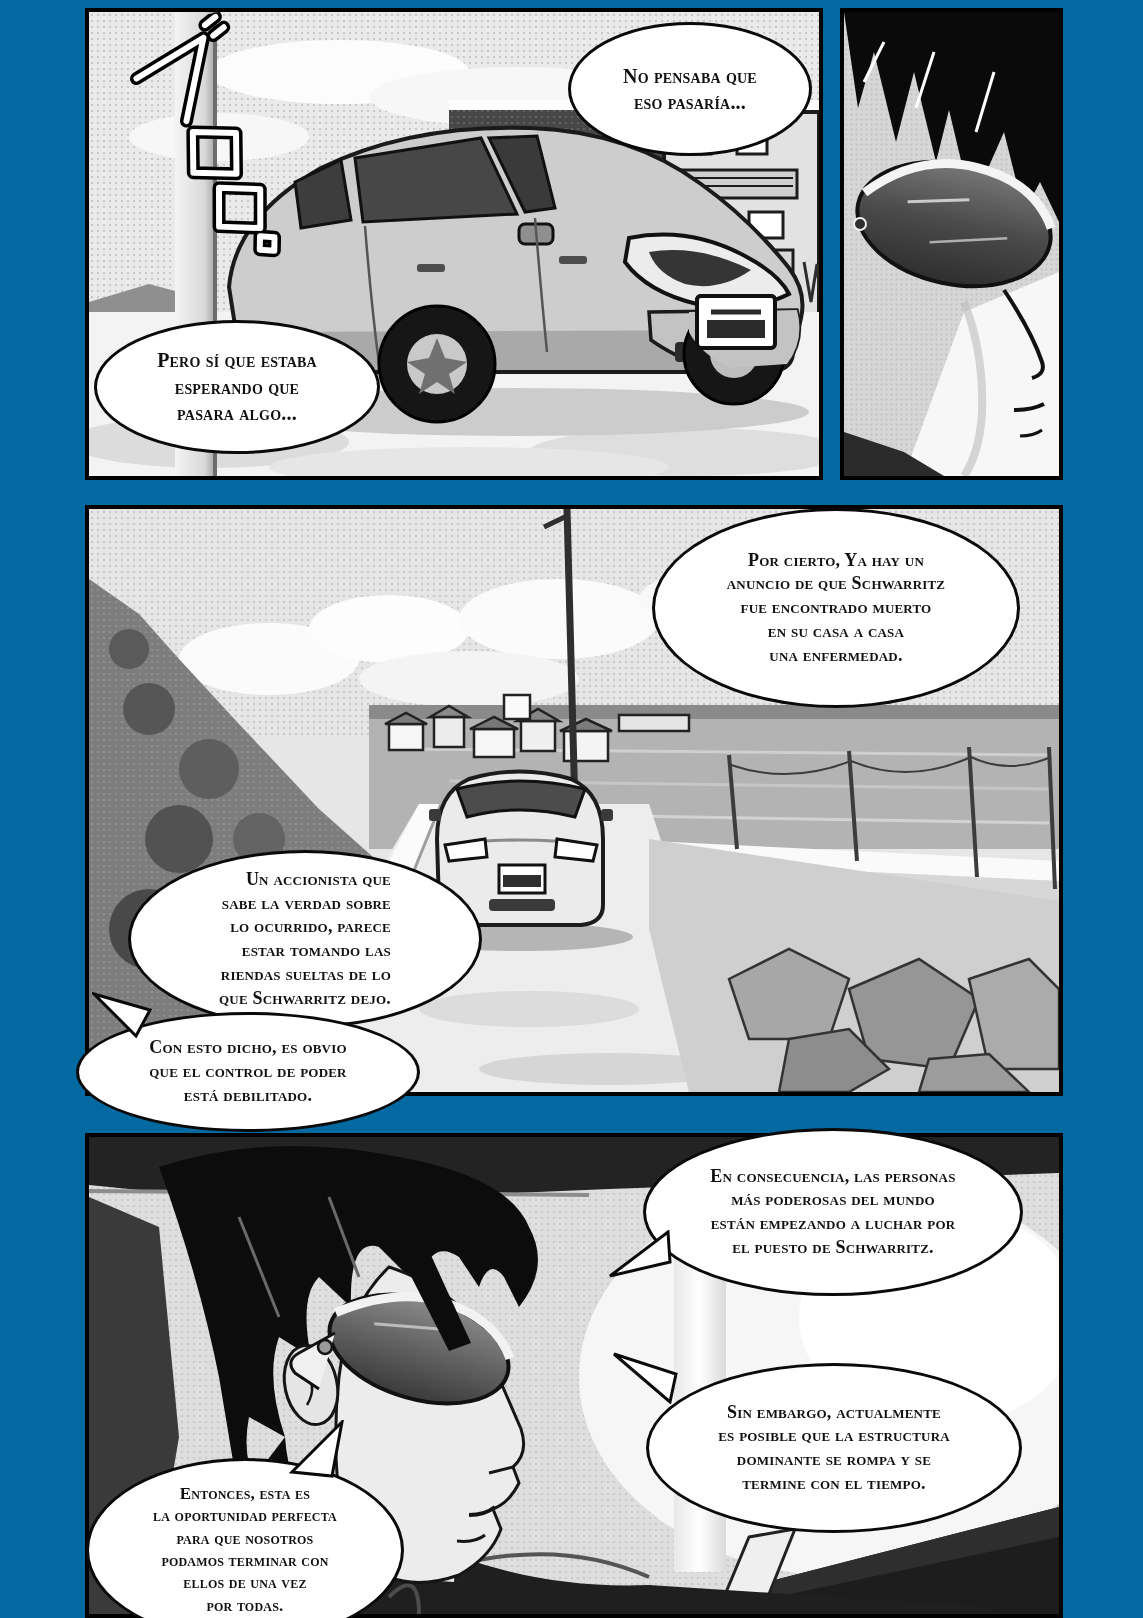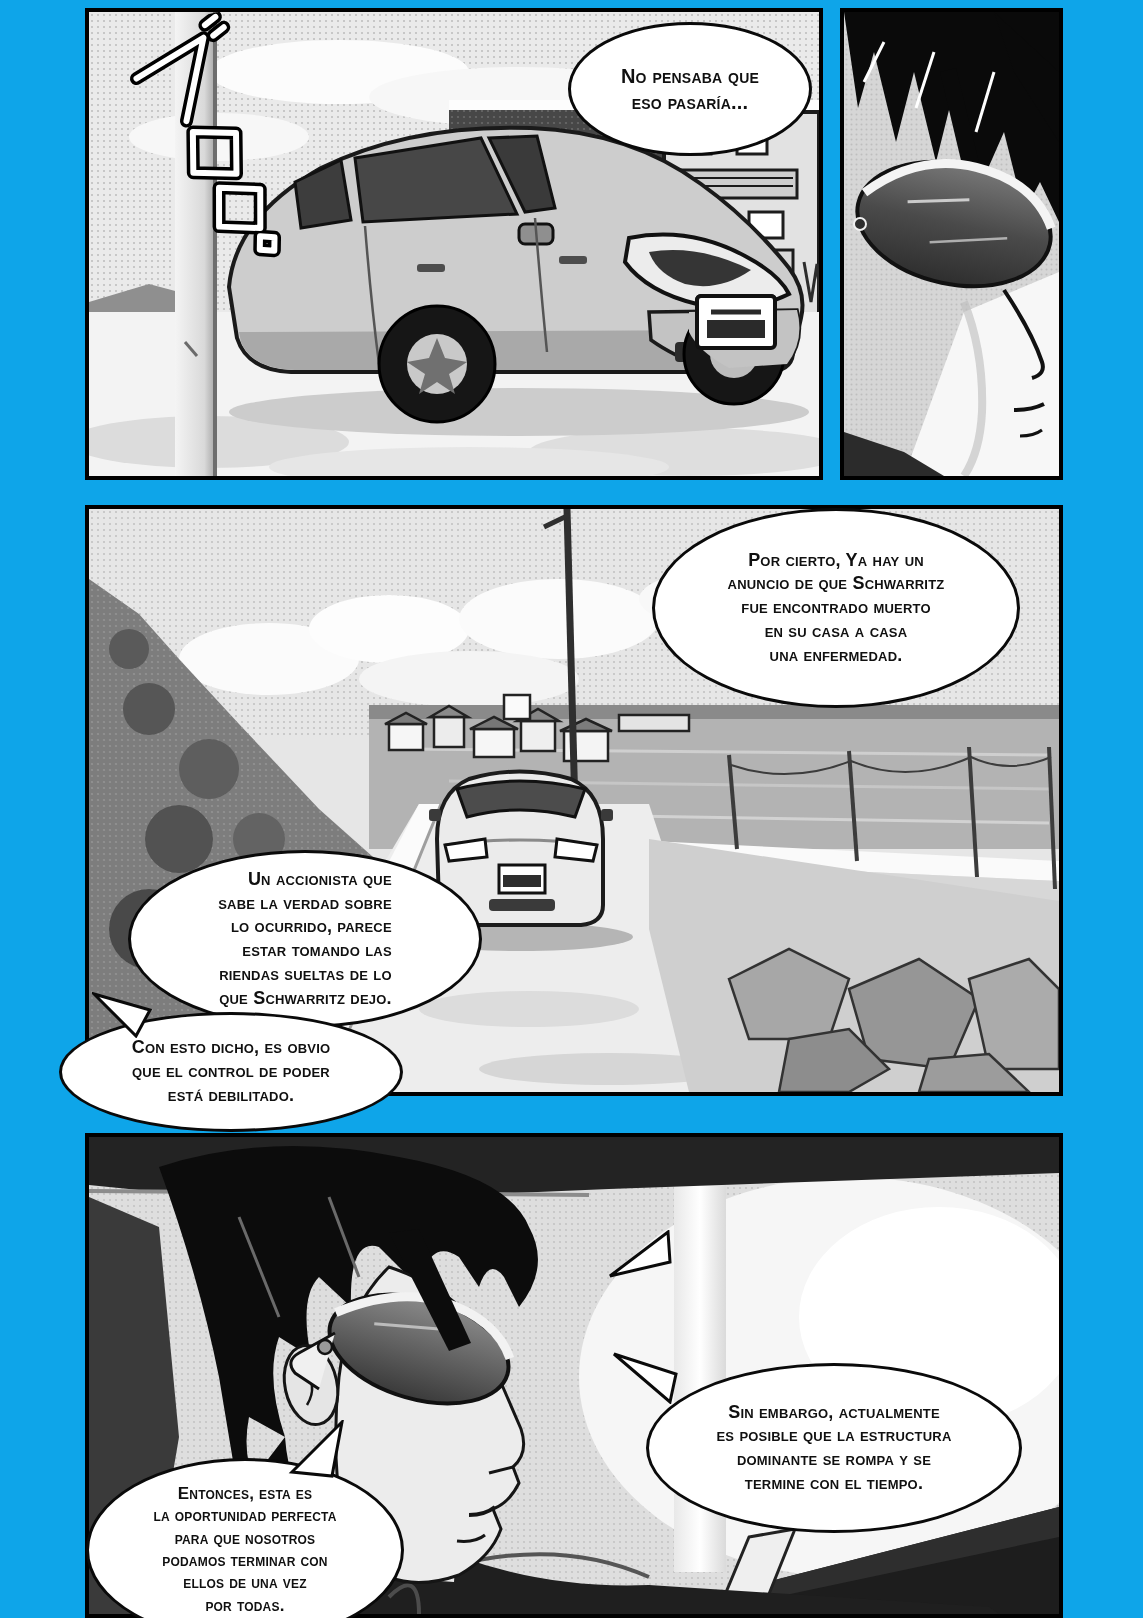--- a/index.html
+++ b/index.html
@@ -1,34 +1,34 @@
 <!DOCTYPE html>
 <html><head>
 <meta charset="utf-8">
 <style>
   html,body{margin:0;padding:0;background:#ffffff;}
-  .page{position:relative;width:1143px;height:1618px;background:#0ea5e9;overflow:hidden;
-        font-family:Liberation Sans, sans-serif;}
+  .page{position:relative;width:1143px;height:1618px;background:#0369a1;overflow:hidden;
+        font-family:Liberation Serif, serif;}
   .panel{position:absolute;border:4px solid #000;box-sizing:border-box;background:#fff;overflow:hidden;}
   .panel svg{display:block;width:100%;height:100%;}
   #panel-1{left:85px;top:8px;width:738px;height:472px;}
   #panel-2{left:840px;top:8px;width:223px;height:472px;}
   #panel-3{left:85px;top:505px;width:978px;height:591px;}
   #panel-4{left:85px;top:1133px;width:978px;height:485px;}
 
   .bubble{position:absolute;background:#fff;border:3px solid #0a0a0a;border-radius:50%;
           display:flex;align-items:center;justify-content:center;text-align:center;
           font-weight:700;font-variant:small-caps;color:#101010;z-index:6;letter-spacing:.2px;}
   .bubble span{white-space:pre-line;display:block;line-height:1.32;}
   #bubble-1{left:568px;top:22px;width:238px;height:128px;font-size:20px;}
   #bubble-2{left:94px;top:320px;width:280px;height:128px;font-size:20px;}
   #bubble-3{left:652px;top:508px;width:362px;height:194px;font-size:18px;justify-content:center;}
   #bubble-4{left:676px;top:816px;width:334px;height:176px;font-size:18px;}
   #bubble-5{left:128px;top:850px;width:348px;height:172px;font-size:18px;text-align:right;}
-  #bubble-6{left:59px;top:1012px;width:338px;height:114px;font-size:18px;}
+  #bubble-6{left:76px;top:1012px;width:338px;height:114px;font-size:18px;}
   #bubble-7{left:643px;top:1128px;width:374px;height:162px;font-size:18px;}
   #bubble-8{left:646px;top:1363px;width:370px;height:164px;font-size:18px;}
   #bubble-9{left:86px;top:1458px;width:312px;height:178px;font-size:17px;}
 
   .tail{position:absolute;z-index:7;}
   .sfx{position:absolute;left:138px;top:18px;width:132px;height:256px;z-index:5;
        transform:rotate(-12deg);}
   .sfx svg{display:block;width:100%;height:100%;}
 </style>
 </head>
@@ -338,39 +338,50 @@
         <path d="M72,172 L112,182 L104,220 L64,210 Z"></path>
         <path d="M102,228 L116,232 L113,245 L99,241 Z"></path>
       </g>
     </svg>
   </div>
 
   <div class="bubble" id="bubble-1">
       <span>No pensaba que
 eso pasaría...</span>
     </div>
+  <div class="bubble" id="bubble-2">
+      <span>Pero sí que estaba
+esperando que
+pasara algo...</span>
+    </div>
   <div class="bubble" id="bubble-3">
       <span>Por cierto, Ya hay un
 anuncio de que Schwarritz
 fue encontrado muerto
 en su casa a casa
 una enfermedad.</span>
     </div>
   <div class="bubble" id="bubble-5">
       <span>Un accionista que
 sabe la verdad sobre
 lo ocurrido, parece
 estar tomando las
 riendas sueltas de lo
 que Schwarritz dejo.</span>
     </div>
   <div class="bubble" id="bubble-6">
       <span>Con esto dicho, es obvio
 que el control de poder
 está debilitado.</span>
+    </div>
+  <div class="bubble" id="bubble-7">
+      <span>En consecuencia, las personas
+más poderosas del mundo
+están empezando a luchar por
+el puesto de Schwarritz.</span>
     </div>
   <div class="bubble" id="bubble-8">
       <span>Sin embargo, actualmente
 es posible que la estructura
 dominante se rompa y se
 termine con el tiempo.</span>
     </div>
   <div class="bubble" id="bubble-9">
       <span>Entonces, esta es
 la oportunidad perfecta

